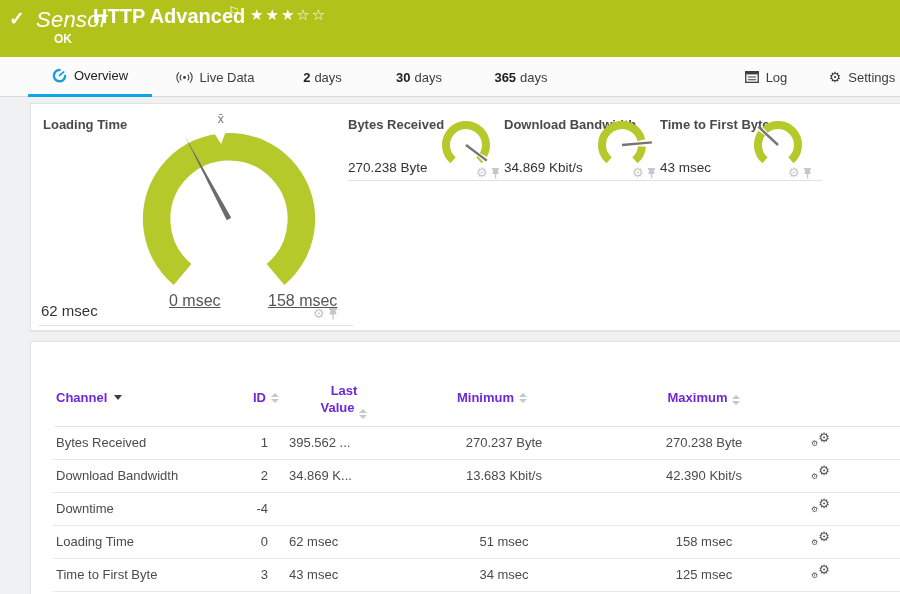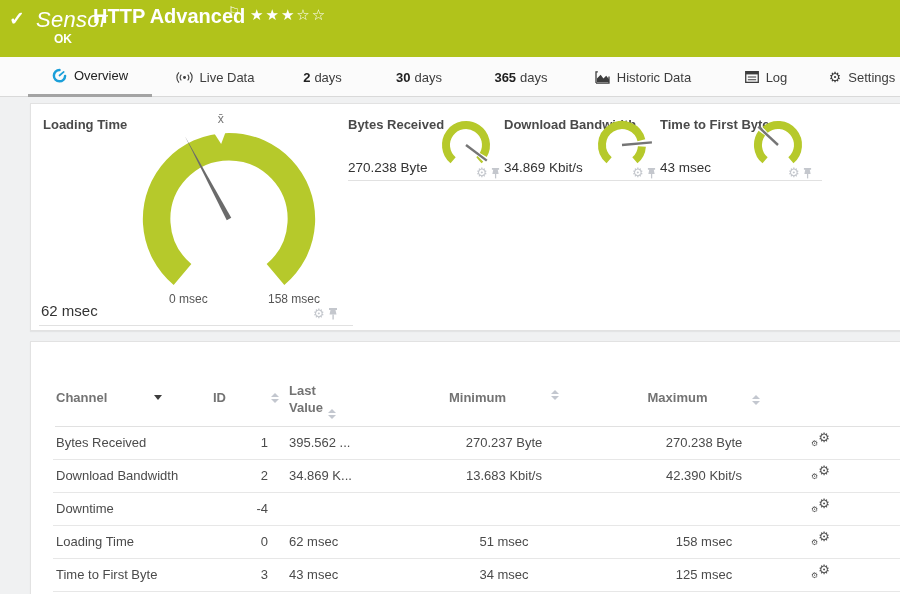--- a/index.html
+++ b/index.html
@@ -14,56 +14,56 @@
   .sensor-title { position:absolute; left:93px; top:5px; font-size:20px; font-weight:bold; }
   .flag-icon { position:absolute; left:228px; top:4px; font-size:13px; }
   .stars { position:absolute; left:250px; top:6px; font-size:15px; letter-spacing:2px; }
   .sensor-status { position:absolute; left:54px; top:32px; font-size:12px; font-weight:bold; }
 
   
   .tab-bar { position:absolute; left:0; top:57px; width:100%; height:40px; background:#fbfbfb; border-bottom:1px solid #d9d9d9; }
   .tab { position:absolute; top:0; height:40px; display:flex; align-items:center; justify-content:center; font-size:13px; color:#3d3d3d; cursor:pointer; }
   .tab .ticon { display:inline-flex; margin-right:7px; }
   .tab b { font-weight:bold; color:#222; margin-right:4px; }
-  .tab.active { border-bottom:3px solid #a3a3a3; color:#222; }
+  .tab.active { border-bottom:3px solid #0ea5e9; color:#222; }
   .gear-glyph { font-size:14px; color:#3d3d3d; font-style:normal; }
 
   
   .panel { position:absolute; background:#fff; border:1px solid #e2e2e2; box-shadow:0 1px 1px rgba(0,0,0,.05); }
   .gauges-panel { left:30px; top:103px; width:880px; height:228px; }
   .table-panel  { left:30px; top:341px; width:880px; height:262px; }
 
   
   .gauge-title { position:absolute; font-size:13px; font-weight:bold; color:#4a4a4a; }
   .main-gauge-title { left:12px; top:13px; }
   .main-gauge-svg { position:absolute; left:96px; top:8px; }
-  .scale-label { position:absolute; font-size:12px; color:#555; }
+  .scale-label { position:absolute; font-size:16px; color:#555;text-decoration:underline; }
   .scale-min { left:138px; top:188px; }
   .scale-max { left:237px; top:188px; }
   .main-value { position:absolute; left:10px; top:198px; font-size:15px; color:#333; }
   .cell-icons { position:absolute; display:flex; align-items:center; gap:3px; color:#c4c7cd; }
   .main-cell-icons { left:282px; top:203px; }
   .cell-icons .gg { font-size:13px; line-height:12px; font-style:normal; }
   .hline { position:absolute; border-top:1px solid #e1e1e1; }
   .main-bottom { left:8px; top:221px; width:314px; }
 
   
   .mini { position:absolute; top:8px; width:162px; height:69px; border-bottom:1px solid #e1e1e1; }
   .mini-title { left:0; top:5px; }
   .mini-svg { position:absolute; left:86px; top:0; }
   .mini-value { position:absolute; left:0; top:48px; font-size:13.5px; color:#333; }
   .mini-icons { left:128px; top:55px; }
 
   
   .thead { position:absolute; left:0; top:0; right:0; height:84px; }
-  .th { position:absolute; font-size:13px; font-weight:bold; color:#737373;gap:40px; }
+  .th { position:absolute; font-size:13px; font-weight:bold; color:#6d28d9; }
   .th-channel { left:25px; top:48px; display:flex; align-items:center; }
   .th-id { left:200px; width:48px; top:48px; display:flex; justify-content:flex-end; align-items:center; }
-  .th-last { left:258px; width:110px; top:40px; text-align:left; line-height:17px; }
-  .th-min { left:368px; width:210px; top:48px; display:flex; justify-content:center; }
+  .th-last { left:258px; width:110px; top:40px; text-align:center; line-height:17px; }
+  .th-min { left:356px; width:210px; top:48px; display:flex; justify-content:center; align-items:center; }
   .th-max { left:578px; width:190px; top:48px; display:flex; justify-content:center; align-items:flex-end; }
   .thead-border { left:24px; right:0; top:84px; }
 
   .trow { position:absolute; left:0; right:0; height:33px; }
   .trow .rb { position:absolute; left:22px; right:0; bottom:0; border-top:1px solid #e7e7e7; }
   .td { position:absolute; top:0; line-height:32px; font-size:13px; color:#4b4b4b; white-space:nowrap; }
   .td-channel { left:25px; width:185px; }
   .td-id { left:200px; width:37px; text-align:right; }
   .td-last { left:258px; width:110px; }
   .td-min { left:368px; width:210px; text-align:center; }
@@ -126,29 +126,20 @@
     <div class="tab" style="left:389px;width:60px;">
       <b>30</b>
       <span>days</span>
     </div>
 
     <div class="tab" style="left:487px;width:68px;">
       <b>365</b>
       <span>days</span>
     </div>
 
-    <div class="tab" style="left:592px;width:102px;">
-      <span class="ticon">
-        <svg width="15" height="13" viewBox="0 0 16 14">
-            <path d="M1 13 V1 h2 M1 13 h14 V6" fill="none" stroke="#3d3d3d" stroke-width="1.4"></path>
-            <path d="M2 12 V8 l4-4 3 4 3-3 3 4 v3 z" fill="#3d3d3d"></path>
-          </svg>
-      </span>
-      <span>Historic Data</span>
-    </div>
 
     <div class="tab" style="left:740px;width:52px;">
       <span class="ticon">
         <svg width="14" height="12" viewBox="0 0 15 13">
             <rect x="0.7" y="0.7" width="13.6" height="11.6" fill="none" stroke="#3d3d3d" stroke-width="1.4"></rect>
             <rect x="0.7" y="0.7" width="13.6" height="3" fill="#3d3d3d"></rect>
             <path d="M3 6.5 h9 M3 9.5 h9" stroke="#3d3d3d" stroke-width="1.2"></path>
           </svg>
       </span>
       <span>Log</span>

